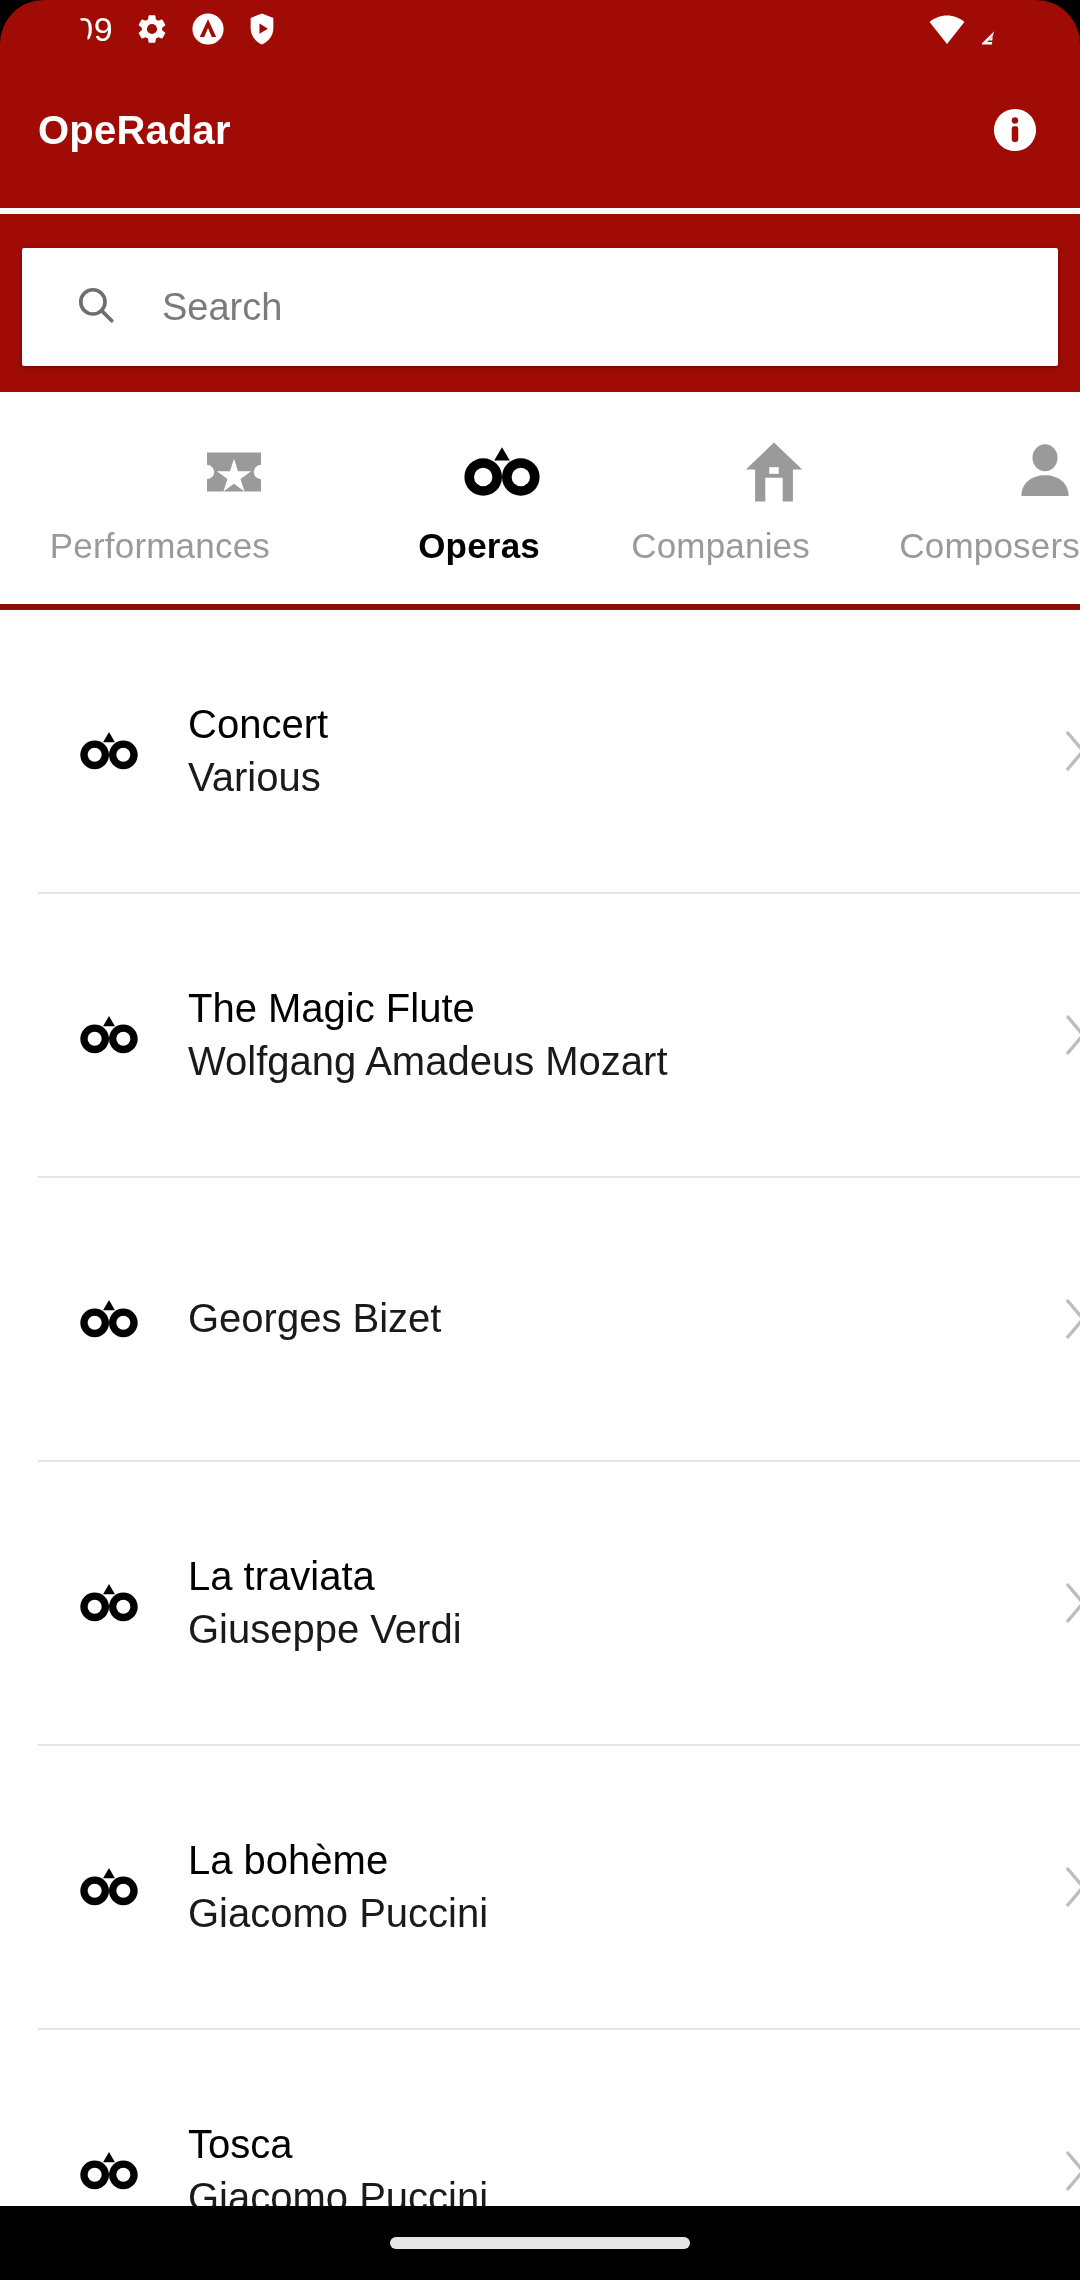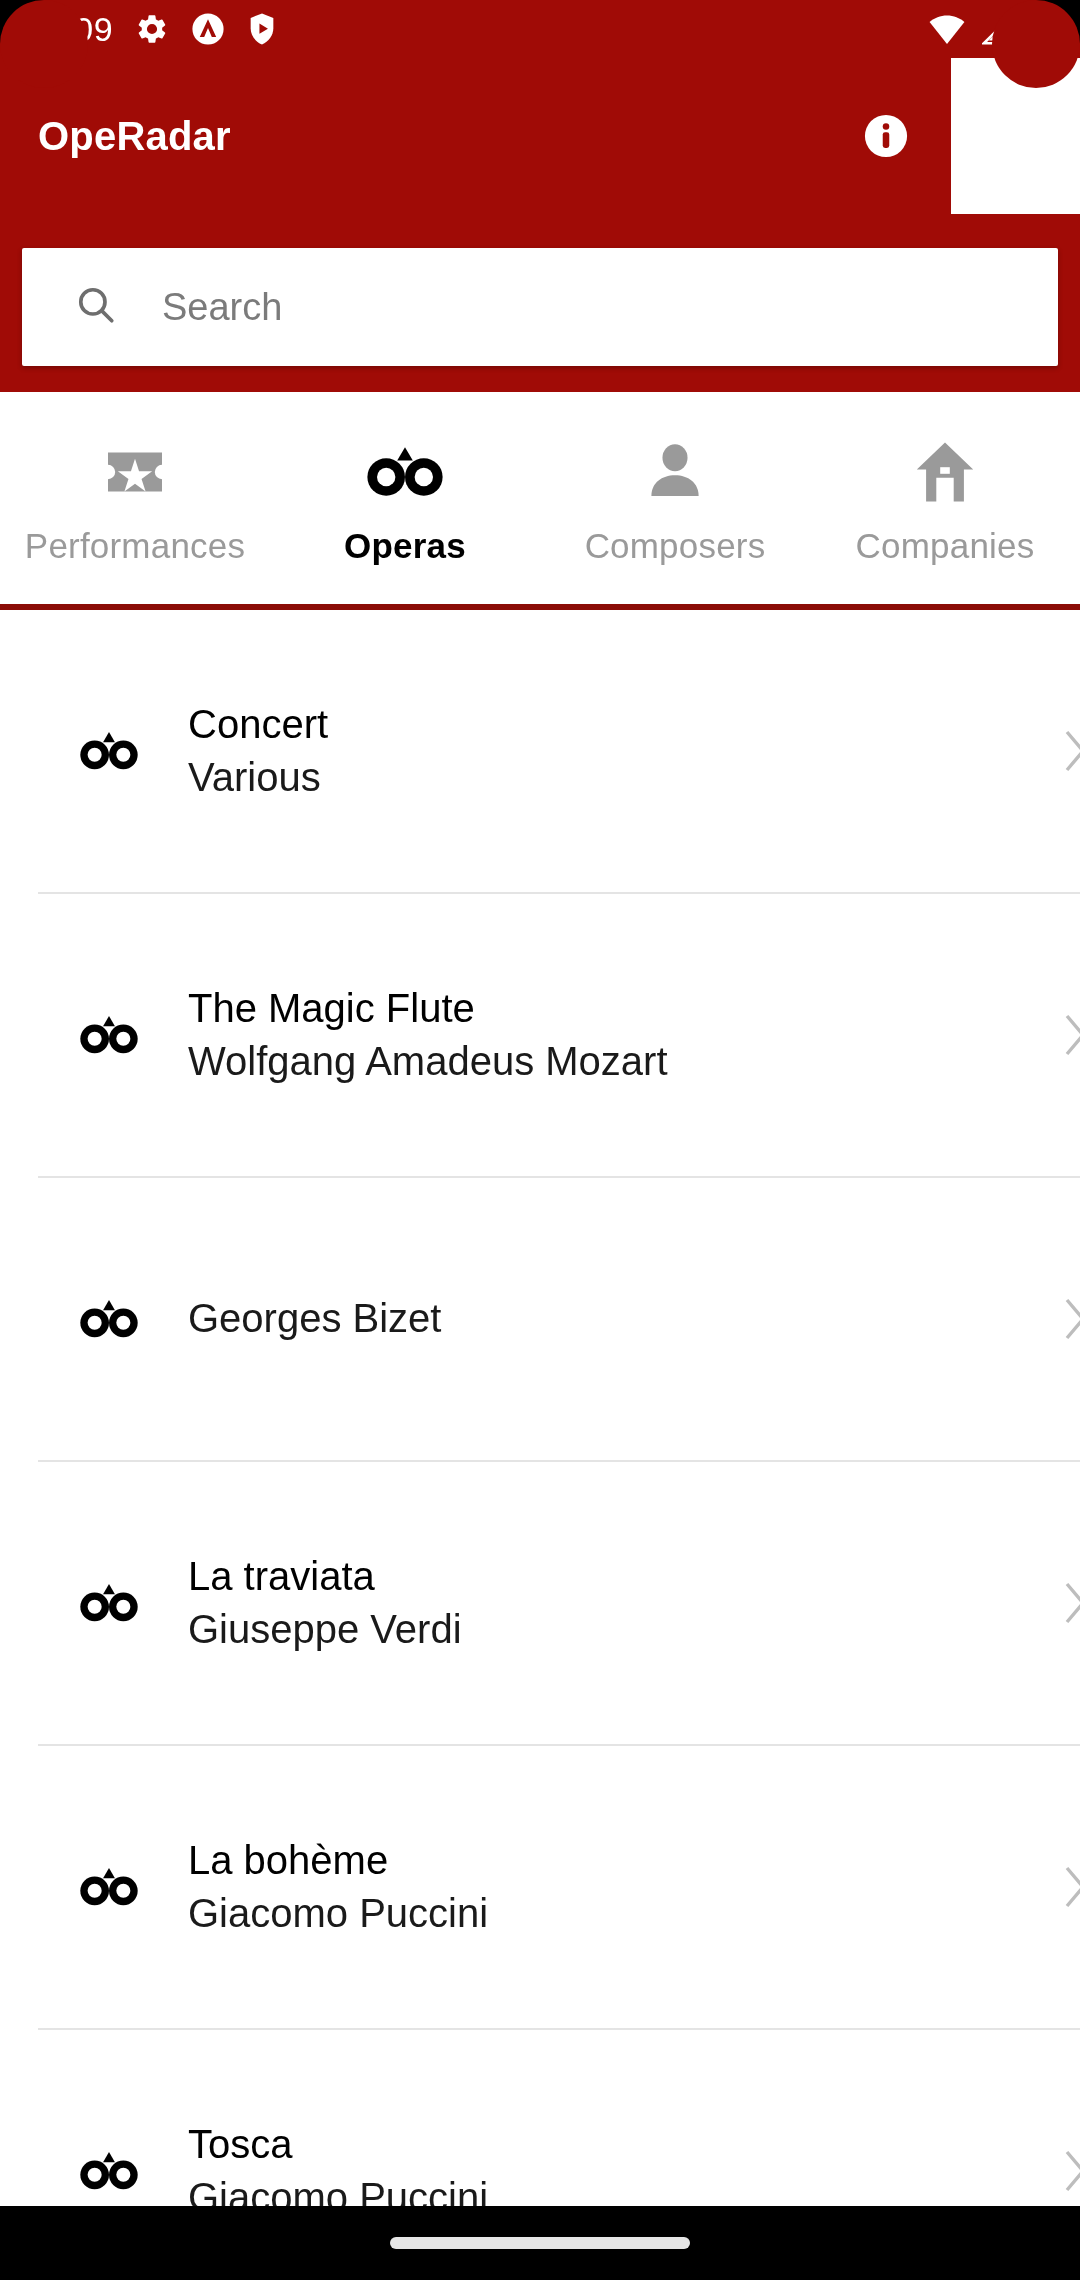--- a/index.html
+++ b/index.html
@@ -25,21 +25,21 @@
   .sb-icon { display:flex; align-items:center; justify-content:center; }
 
   
   .corner { position:absolute; width:44px; height:44px; background:#000; z-index:60; }
   .corner::after { content:""; position:absolute; width:88px; height:88px; background:#a00b06; border-radius:50%; }
   .corner.tl { top:0; left:0; } .corner.tl::after { top:0; left:0; }
   .corner.tr { top:0; right:0; } .corner.tr::after { top:0; right:0; }
 
   
   .appbar {
-    position:absolute; top:58px; left:0; width:951px; height:156px;
+    position:absolute; top:52px; left:0; width:1080px; height:156px;
     background:#a00b06;
   }
   .app-title {
     position:absolute; left:38px; top:50%; transform:translateY(-50%);
     color:#fff; font-size:40px; font-weight:700; letter-spacing:0.2px;
   }
   .info-btn {
     position:absolute; right:42px; top:50%; transform:translateY(-50%);
     width:46px; height:46px; display:flex; align-items:center; justify-content:center;
     cursor:pointer;
@@ -58,21 +58,21 @@
   }
   .search-placeholder { color:#7b7b7b; font-size:38px; }
 
   
   .tabs {
     position:absolute; top:392px; left:0; width:1080px; height:216px;
     background:#fff; display:flex; align-items:flex-start;
   }
   .tab {
     flex:1; height:216px; display:flex; flex-direction:column;
-    align-items:center; justify-content:center; gap:16px; cursor:pointer;
+    align-items:flex-end; justify-content:center; gap:16px; cursor:pointer;
     position:relative;
   }
   .tab-icon { height:76px; display:flex; align-items:center; justify-content:center; }
   .tab-label { font-size:35px; color:#9a9a9a; letter-spacing:0.2px; white-space:nowrap; }
   .tab.active .tab-label { color:#000; font-weight:700; }
   .tab-underline {
     position:absolute; top:604px; left:0; width:1080px; height:6px; background:#8b0d07;
   }
 
   
@@ -190,37 +190,37 @@
           <circle cx="28.4" cy="15.5" r="9.4"></circle>
           <circle cx="9.6" cy="15.5" r="4.6" fill="#fff"></circle>
           <circle cx="28.4" cy="15.5" r="4.6" fill="#fff"></circle>
         </svg>
       </span>
       <span class="tab-label">Operas</span>
     </div>
 
     <div class="tab">
       <span class="tab-icon">
+        <svg width="72" height="72" viewBox="0 0 24 24" fill="#9a9a9a">
+          <path d="M12 2.2 2.6 11.2h3.1v10.6h3.4V13.9h5.8v7.9h3.4V11.2h3.1z"></path>
+          <path d="M10.4 10.4h3.2v2.2h-3.2z" fill="#fff"></path>
+        </svg>
+      </span>
+      <span class="tab-label">Companies</span>
+    </div>
+
+    <div class="tab">
+      <span class="tab-icon">
         <svg width="70" height="70" viewBox="0 0 24 24" fill="#9a9a9a">
           <ellipse cx="12" cy="7.1" rx="4.3" ry="4.6"></ellipse>
           <path d="M3.9 20.2c0-4.5 3.6-7.1 8.1-7.1s8.1 2.6 8.1 7.1z"></path>
         </svg>
       </span>
       <span class="tab-label">Composers</span>
     </div>
-
-    <div class="tab">
-      <span class="tab-icon">
-        <svg width="72" height="72" viewBox="0 0 24 24" fill="#9a9a9a">
-          <path d="M12 2.2 2.6 11.2h3.1v10.6h3.4V13.9h5.8v7.9h3.4V11.2h3.1z"></path>
-          <path d="M10.4 10.4h3.2v2.2h-3.2z" fill="#fff"></path>
-        </svg>
-      </span>
-      <span class="tab-label">Companies</span>
-    </div>
   </div>
   <div class="tab-underline"></div>
 
   <div class="list">
 
     <div class="row">
       <span class="row-icon">
         <svg width="58" height="48" viewBox="0 0 38 26" fill="#000">
           <path d="M19 0.6 15.1 7.3h7.8z"></path>
           <circle cx="9.6" cy="15.5" r="9.4"></circle>

